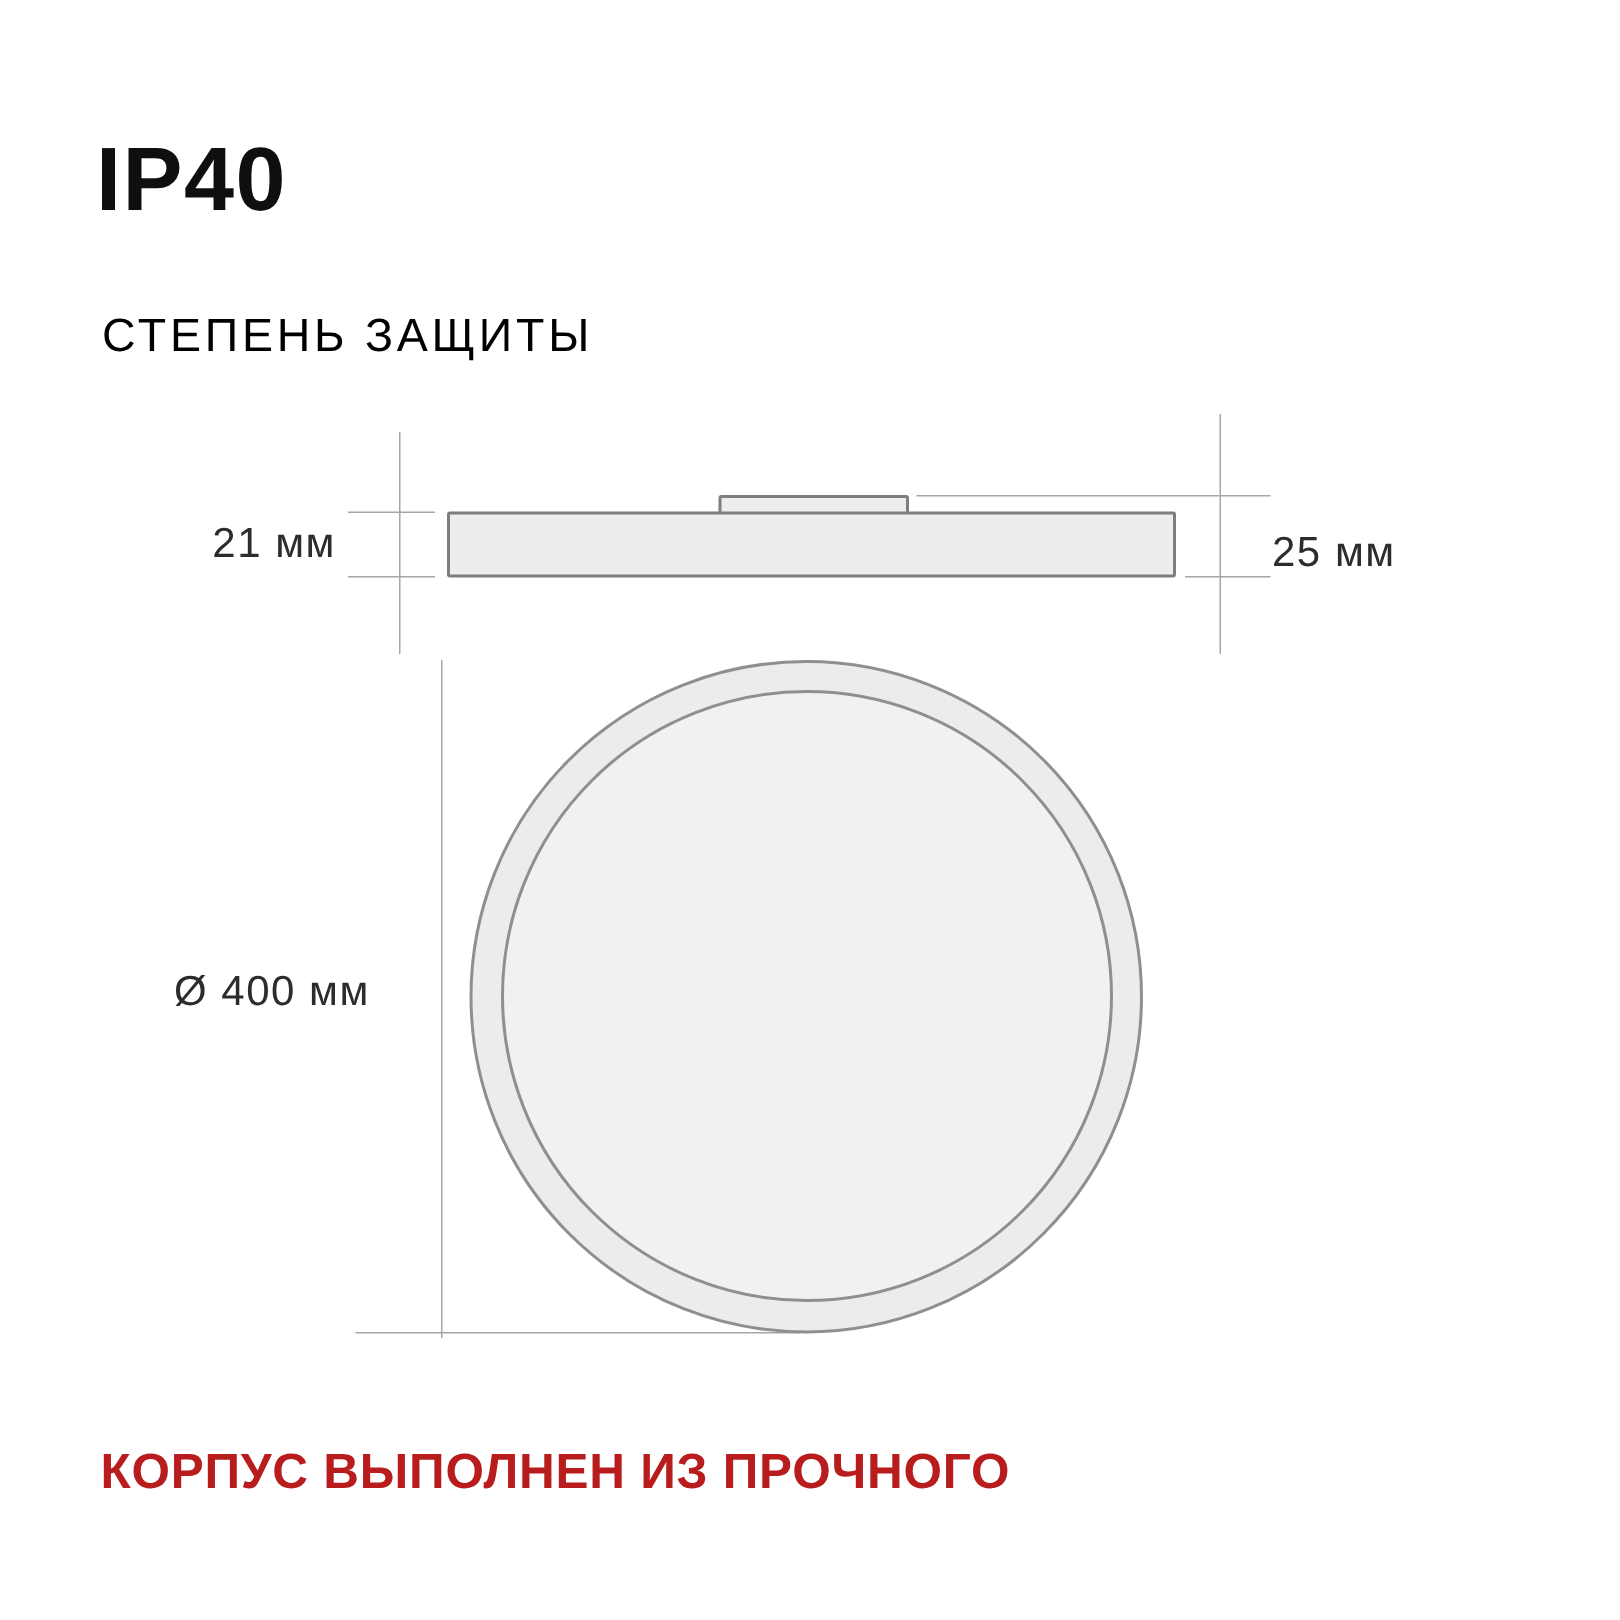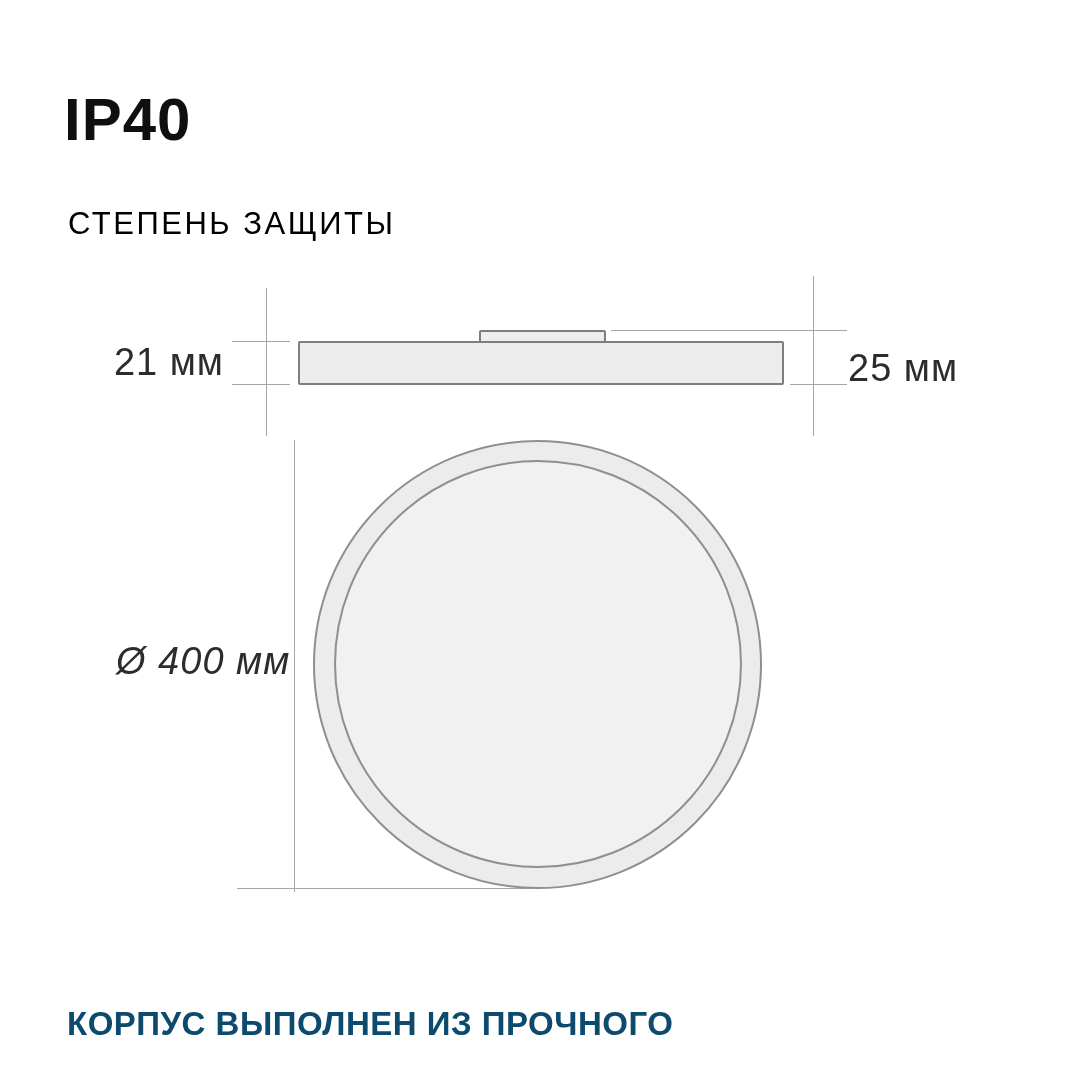--- a/index.html
+++ b/index.html
@@ -27,21 +27,21 @@
     line-height: 1;
     margin-top: 45px;
   }
 
   
   .hline { position: absolute; height: 1px; background: #a6a6a6; }
   .vline { position: absolute; width: 1px; background: #a6a6a6; }
 
   .dim-label {
     position: absolute;
-    font-size: 38px; font-weight: 400;
+    font-size: 28px; font-weight: 400;
     color: #2c2c2c; letter-spacing: 1px;
     line-height: 42px; white-space: nowrap;
   }
 
   
   .lamp-body-side {
     left: 298px; top: 341px; width: 486px; height: 44px;
     box-sizing: border-box;
     background: #ededed;
     border: 2px solid #7e7e7e;
@@ -70,23 +70,23 @@
     left: 334px; top: 460px; width: 408px; height: 408px;
     box-sizing: border-box;
     background: #f1f1f1;
     border: 2px solid #8f8f8f;
     border-radius: 50%;
     z-index: 3;
   }
 
   
   .material-note {
-    left: 67px; top: 1006px;
+    left: 67px; top: 963px;
     font-size: 33px; font-weight: 700;
-    color: #0c4a6e; letter-spacing: 0.5px;
+    color: #b91c1c; letter-spacing: 0.5px;
     line-height: 35px;
   }
 </style>
 </head>
 <body>
 
 <div class="canvas">
 
   <div class="abs title">IP40</div>
   <div class="abs subtitle">СТЕПЕНЬ ЗАЩИТЫ</div>
@@ -107,20 +107,20 @@
     <div class="dim-label" style="left:848px; top:336px;margin-top:11px;">25 мм</div>
   </div>
 
   <div>
     <div class="vline" style="left:294px; top:440px; height:452px;"></div>
     <div class="hline" style="left:237px; top:888px; width:296px;"></div>
 
     <div class="abs lamp-outer-circle"></div>
     <div class="abs lamp-inner-circle"></div>
 
-    <div class="dim-label" style="left:116px; top:640px;font-style:italic;">Ø 400 мм</div>
+    <div class="dim-label" style="left:116px; top:640px;">Ø 400 мм</div>
   </div>
 
   <div class="abs material-note">
     <div>КОРПУС ВЫПОЛНЕН ИЗ ПРОЧНОГО</div>
   </div>
 
 </div>
 
 </body></html>

